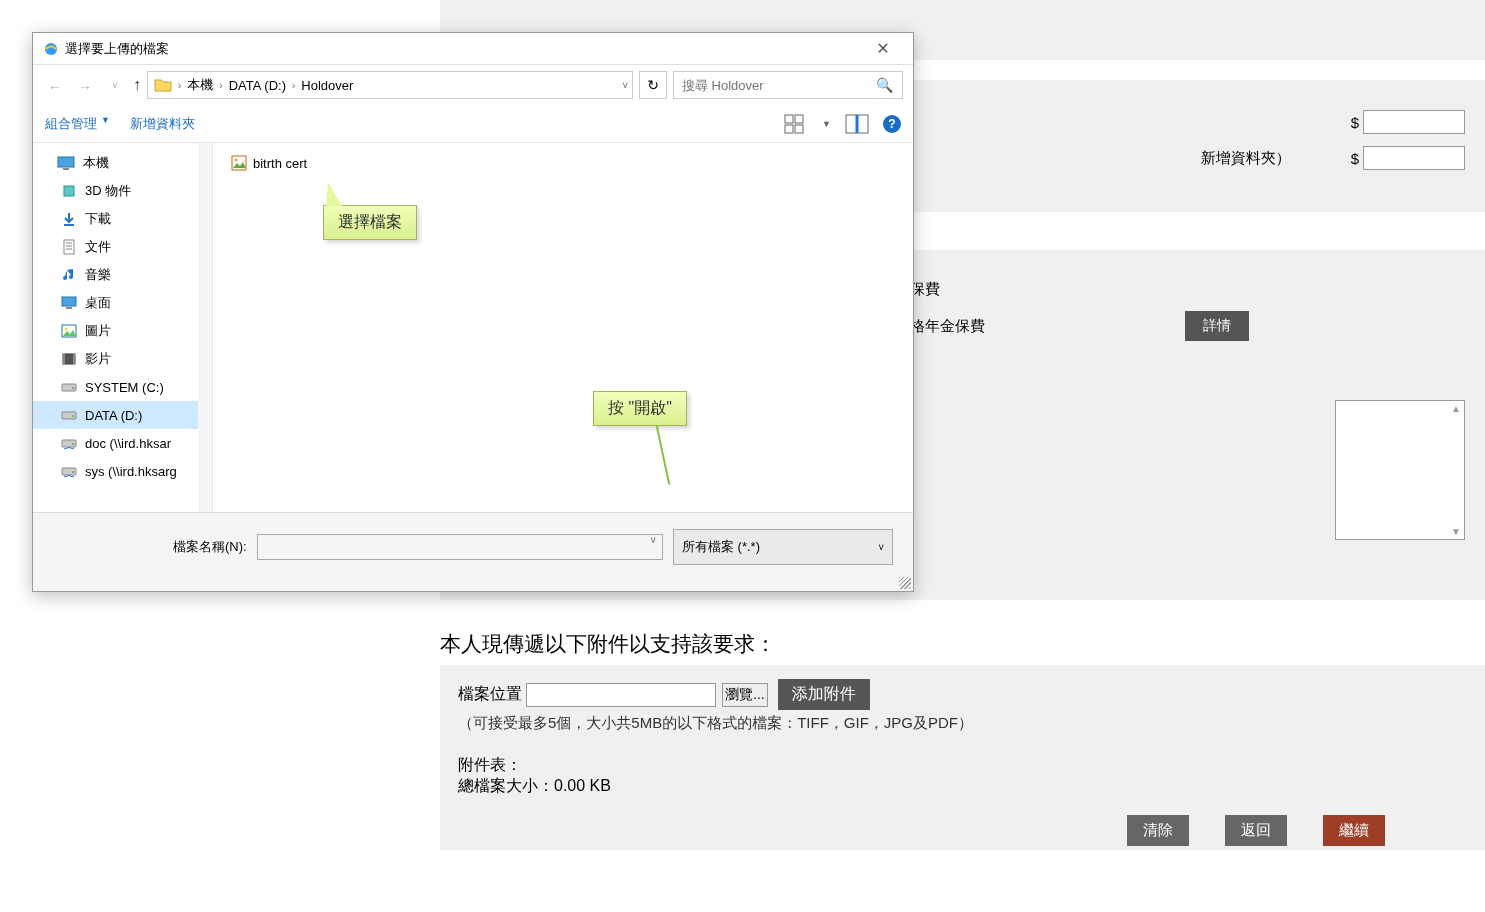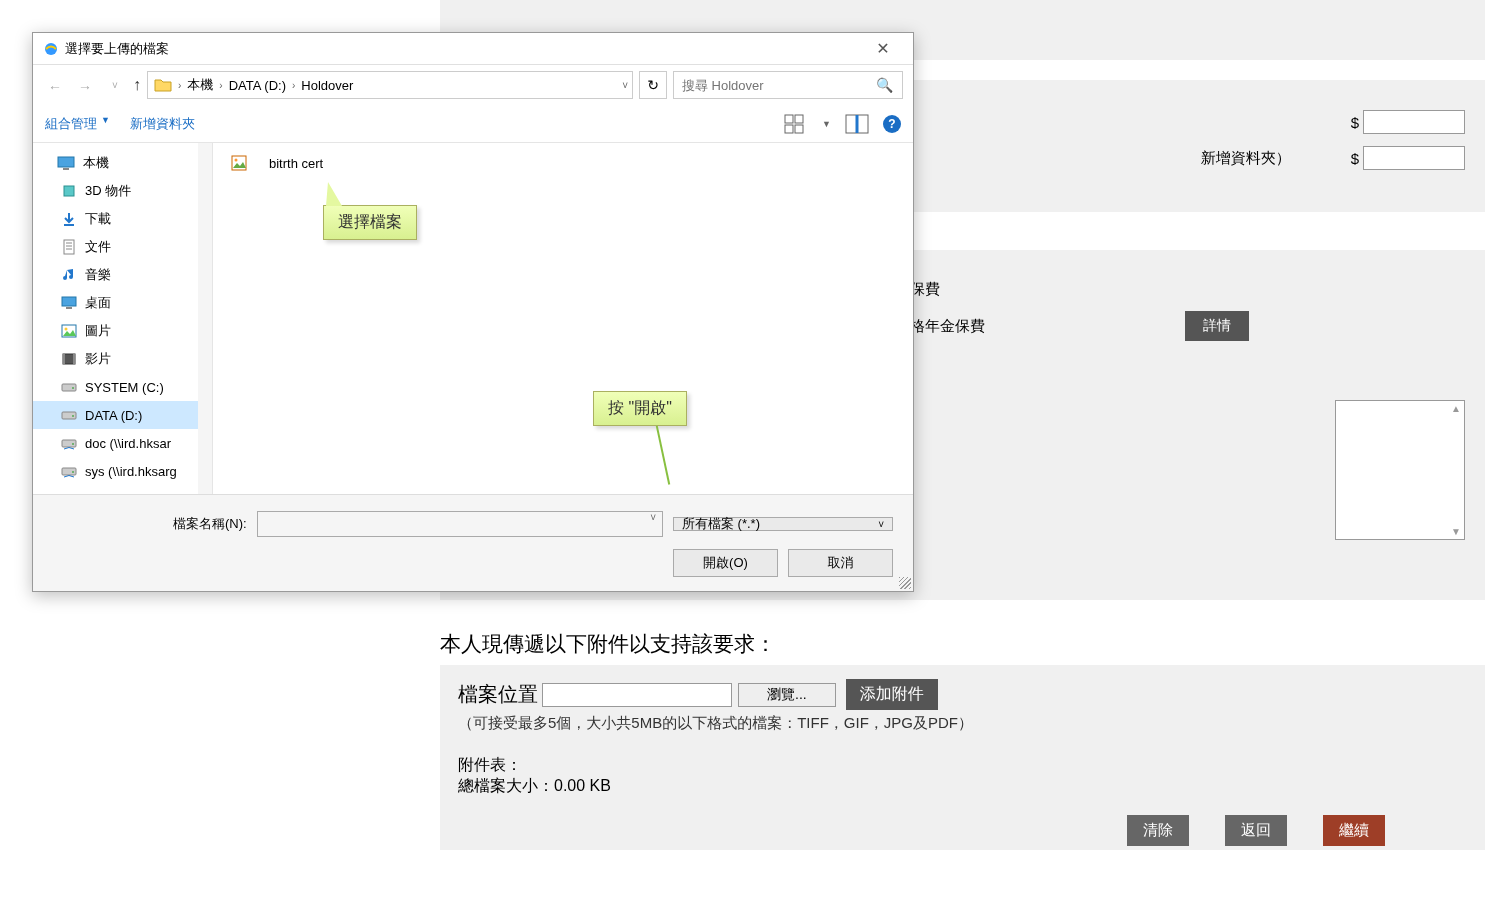--- a/index.html
+++ b/index.html
@@ -59,24 +59,24 @@
     .upload-section {
       position: absolute;
       top: 630px; left: 440px; right: 0;
     }
     .upload-title { font-size: 21px; font-weight: normal; margin-bottom: 7px; }
     .upload-panel {
       background: #f0f0f0;
       padding: 14px 18px 18px 18px;
     }
     .upload-row { display: flex; align-items: center; margin-bottom: 4px; }
-    .upload-label { font-size: 20px; margin-right: 4px; }
+    .upload-label { font-size: 16px; margin-right: 4px; }
     .upload-path-input { width: 190px; height: 24px; border: 1px solid #999; background: #fff; margin-right: 6px; }
     .browse-btn {
-      height: 24px; padding: 0 28px;
+      height: 24px; padding: 0 2px;
       border: 1px solid #999; background: #eee;
       font-size: 14px; cursor: pointer; margin-right: 10px;
     }
     .add-attach-btn {
       background: #555; color: #fff;
       border: none; padding: 5px 14px;
       font-size: 16px; cursor: pointer;
     }
     .upload-hint { font-size: 15px; color: #333; margin-top: 4px; }
     .attach-list { font-size: 16px; margin-top: 22px; }
@@ -179,21 +179,21 @@
     .tree-item.root { padding-left: 24px; font-weight: normal; }
     .tree-item.root .ti-icon { width: 18px; height: 14px; }
     .tree-item.child { }
     .tree-item.selected { background: #cde8ff; }
     .ti-icon { width: 16px; height: 16px; flex-shrink: 0; }
 
     .fd-files {
       flex: 1; padding: 10px 14px; position: relative;
     }
     .file-item {
-      display: flex; align-items: center; gap: 22px;
+      display: flex; align-items: center; gap: 6px;
       padding: 2px 4px; font-size: 13px;
     }
     .fi-icon { width: 16px; height: 16px; }
 
     .callout {
       position: absolute;
       background: linear-gradient(#f0ffb8, #d8f090);
       border: 1px solid #aab060;
       padding: 6px 14px;
       font-size: 16px; color: #333;
@@ -227,21 +227,21 @@
       display: flex; align-items: center; gap: 10px;
       margin-bottom: 12px;
     }
     .fn-label { font-size: 13px; margin-left: 120px; }
     .fn-input {
       flex: 1; height: 26px; border: 1px solid #aaa;
       padding: 0 6px; position: relative;
     }
     .fn-dd { position: absolute; right: 6px; font-size: 10px; color: #666; }
     .filter-select {
-      width: 220px; height: 14px;
+      width: 220px; height: 36px;
       border: 1px solid #aaa; background: #eaeaea;
       display: flex; align-items: center; padding: 0 8px;
       position: relative; font-size: 13px;
     }
     .filter-select .dd { position: absolute; right: 8px; font-size: 10px; }
     .fd-btns { display: flex; justify-content: flex-end; gap: 10px; }
     .fd-btn {
       width: 105px; height: 28px;
       border: 1px solid #aaa; background: #eaeaea;
       font-size: 13px; cursor: pointer;
@@ -486,19 +486,15 @@
     <div class="fd-filename-row">
       <span class="fn-label">檔案名稱(N):</span>
       <div class="fn-input">
         <span class="fn-dd">˅</span>
       </div>
       <div class="filter-select">
         <span>所有檔案 (*.*)</span>
         <span class="dd">˅</span>
       </div>
     </div>
-    <div class="fd-btns">
-      <button class="fd-btn">開啟(O)</button>
-      <button class="fd-btn">取消</button>
-    </div>
   </div>
   <div class="resize-grip"></div>
 </div>
 
 </body></html>

